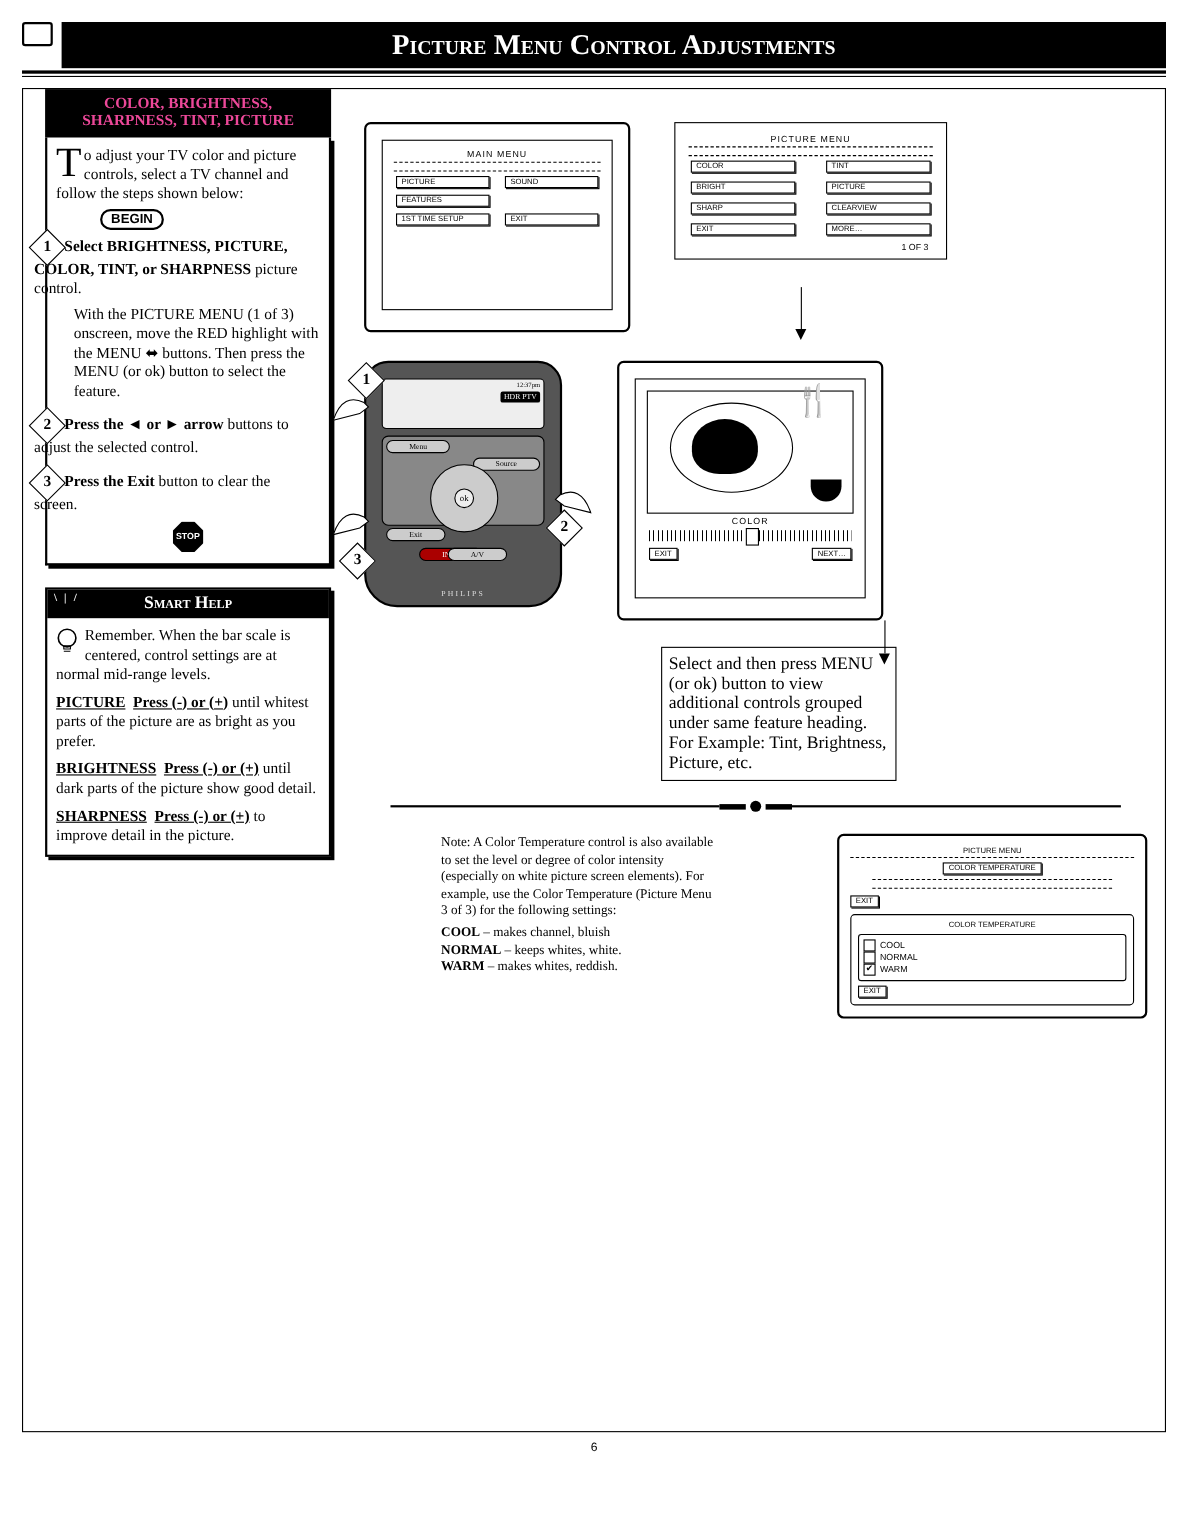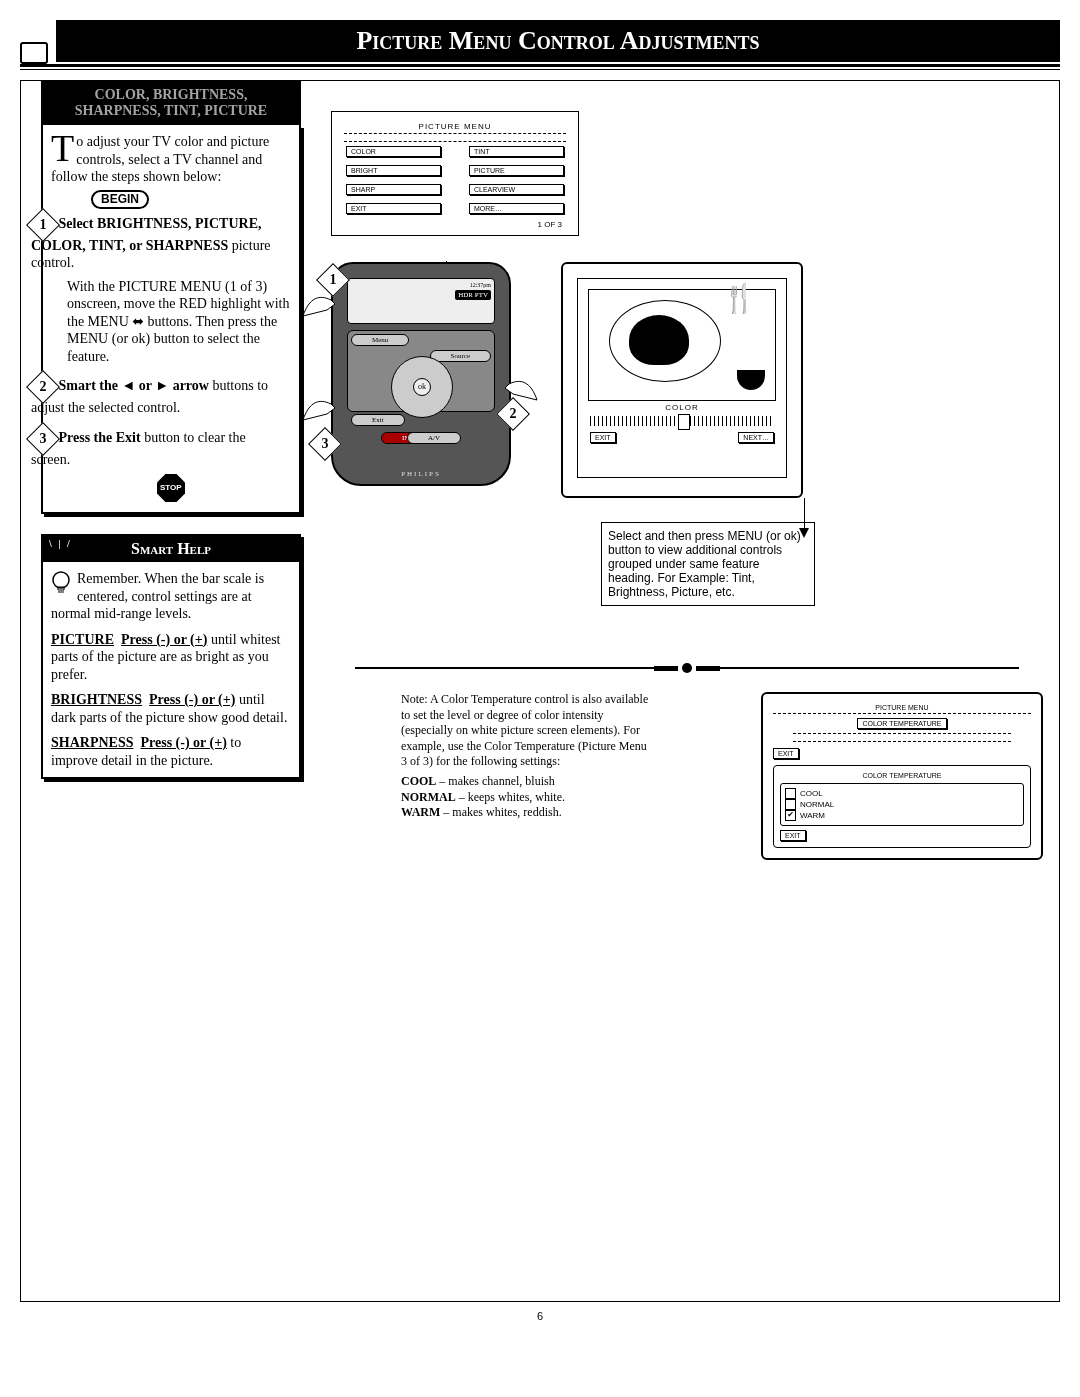--- a/index.html
+++ b/index.html
@@ -3,21 +3,21 @@
 <meta charset="utf-8">
 <style>
   body { font-family: "Times New Roman", serif; margin:0; background:#fff; color:#000; }
   .page { width:1080px; margin:0 auto; padding:20px; box-sizing:border-box; }
   .titlebar { background:#000; color:#fff; text-align:center; font-variant:small-caps; font-weight:bold; font-size:26px; padding:6px 0; margin-bottom:2px; }
   .tv-icon { width:24px; height:18px; border:2px solid #000; border-radius:3px; display:inline-block; vertical-align:middle; margin-right:8px; }
   .hr-thick { height:3px; background:#000; }
   .hr-thin { height:1px; background:#000; margin-top:2px; }
   .content { border:1px solid #000; margin-top:10px; padding:10px 10px 30px 10px; position:relative; min-height:1180px; }
   .left-col { position:absolute; left:20px; top:0; width:260px; }
-  .sidebar-head { background:#000; color:#a3a3a3; font-weight:bold; text-align:center; padding:6px 4px; font-size:14px; }
+  .sidebar-head { background:#000; color:#ec4899; font-weight:bold; text-align:center; padding:6px 4px; font-size:14px; }
   .sidebar-body { border:2px solid #000; border-top:none; padding:8px 8px 10px 8px; font-size:14px; line-height:1.25; box-shadow:3px 3px 0 #000; }
   .dropcap { float:left; font-size:38px; line-height:30px; font-family:"Times New Roman"; padding-right:2px; }
   .begin { display:inline-block; border:2px solid #000; border-radius:12px; padding:0 8px; font-family:Arial,Helvetica,sans-serif; font-weight:bold; font-size:12px; margin:4px 0 4px 40px; }
   .step-diamond { position:relative; left:-20px; }
   .diamond { display:inline-block; width:22px; height:22px; border:1.5px solid #000; transform:rotate(45deg); background:#fff; text-align:center; vertical-align:middle; }
   .diamond span { display:inline-block; transform:rotate(-45deg); font-weight:bold; font-size:14px; line-height:22px; width:100%; }
   .step-text { display:inline; font-size:14px; }
   .stop { width:28px; height:28px; background:#000; display:block; margin:6px auto 0; clip-path: polygon(30% 0,70% 0,100% 30%,100% 70%,70% 100%,30% 100%,0 70%,0 30%); position:relative; }
   .stop::after { content:"STOP"; color:#fff; font-size:8px; font-weight:bold; position:absolute; left:3px; top:9px; font-family:Arial; }
   .smarthelp { margin-top:20px; border:2px solid #000; box-shadow:3px 3px 0 #000; }
@@ -33,21 +33,21 @@
   .menu-label { text-align:center; font-size:8px; letter-spacing:1px; }
   .menu-dashes { border-top:1px dashed #000; border-bottom:1px dashed #000; height:7px; margin:2px 4px 4px; }
   .menu-btn { border:1px solid #000; padding:1px 4px; font-size:7px; display:inline-block; box-shadow:1px 1px 0 #000; background:#fff; }
   .menu-grid { display:grid; grid-template-columns:1fr 1fr; gap:6px 14px; margin:0 6px; }
   .pages { text-align:right; font-size:8px; margin:6px 8px 0 0; }
   .pic-menu-box { border:1px solid #000; padding:10px 8px 6px 8px; width:230px; font-family:Arial; font-size:8px; background:#fff; }
   .tv2 .screen { height:200px; }
   .slider { height:10px; background:repeating-linear-gradient(90deg,#000 0 1px,#fff 1px 4px); margin:4px 6px; position:relative; }
   .slider::after { content:""; position:absolute; left:48%; top:-2px; width:10px; height:14px; border:1px solid #000; background:#fff; }
   .arrow-down { width:0; height:0; border-left:5px solid transparent; border-right:5px solid transparent; border-top:10px solid #000; }
-  .callout { border:1px solid #000; width:200px; padding:6px; font-size:12px; font-family:Liberation Sans, sans-serif; }
+  .callout { border:1px solid #000; width:200px; padding:6px; font-size:16px; font-family:Liberation Serif, serif; }
   .divider-ornate { text-align:center; margin:30px 0 16px; }
   .divider-ornate .line { display:inline-block; border-top:2px solid #000; width:42%; vertical-align:middle; }
   .divider-ornate .dot { display:inline-block; width:10px; height:10px; background:#000; border-radius:50%; vertical-align:middle; margin:0 4px; }
   .divider-ornate .bar { display:inline-block; width:24px; height:5px; background:#000; vertical-align:middle; }
   .bottom-note { font-size:12px; line-height:1.3; width:250px; }
   .bottom-note b { font-weight:bold; }
   .temp-panel { border:2px solid #000; border-radius:6px; width:260px; padding:10px; font-family:Arial; font-size:8px; }
   .temp-inner { border:1px solid #000; border-radius:4px; padding:6px; margin-top:6px; }
   .ck { display:inline-block; width:9px; height:9px; border:1px solid #000; margin-right:4px; vertical-align:middle; font-size:8px; line-height:8px; text-align:center; }
   .page-num { text-align:center; font-size:11px; margin-top:8px; font-family:Arial; }
@@ -66,21 +66,21 @@
   .food-sketch { border:1px solid #000; height:110px; margin:2px 4px; position:relative; background:#fff; }
   .rose { position:absolute; left:40px; top:25px; width:60px; height:50px; background:#000; border-radius:60% 60% 50% 50%; }
   .fork { position:absolute; right:18px; top:-8px; font-size:28px; }
   .cup { position:absolute; right:10px; bottom:10px; width:28px; height:20px; background:#000; border-radius:0 0 14px 14px; }
   .plate { position:absolute; left:20px; top:10px; width:110px; height:80px; border:1px solid #000; border-radius:50%; }
 </style>
 </head>
 <body>
 
 <div class="page">
-  <div style="display:flex; align-items:flex-end;">
+  <div style="display:flex; align-items:flex-start;">
     <span class="tv-icon"></span>
     <div class="titlebar" style="flex:1;">Picture Menu Control Adjustments</div>
   </div>
   <div class="hr-thick"></div>
   <div class="hr-thin"></div>
 
   <div class="content">
 
     <div class="left-col">
       <div>
@@ -101,21 +101,21 @@
             <span class="step-text">
               <b>Select BRIGHTNESS, PICTURE, COLOR, TINT, or SHARPNESS </b><span>picture control.</span>
             </span>
           </div>
           <div style="margin:6px 0 10px 16px; font-size:14px;">With the PICTURE MENU (1 of 3) onscreen, move the RED highlight with the MENU ⬌ buttons. Then press the MENU (or ok) button to select the feature.</div>
 
           
           <div class="step-diamond">
             <span class="diamond"><span>2</span></span>
             <span class="step-text">
-              <b>Smart the ◄ or ► arrow </b><span>buttons to adjust the selected control.</span>
+              <b>Press the ◄ or ► arrow </b><span>buttons to adjust the selected control.</span>
             </span>
           </div>
 
           
           <div class="step-diamond" style="margin-top:10px;">
             <span class="diamond"><span>3</span></span>
             <span class="step-text">
               <b>Press the Exit </b><span>button to clear the screen.</span>
             </span>
           </div>
@@ -138,20 +138,34 @@
           <div class="defn"><b>PICTURE</b>&nbsp;&nbsp;<b>Press (-) or (+)</b> until whitest parts of the picture are as bright as you prefer.</div>
           <div class="defn"><b>BRIGHTNESS</b>&nbsp;&nbsp;<b>Press (-) or (+)</b> until dark parts of the picture show good detail.</div>
           <div class="defn"><b>SHARPNESS</b>&nbsp;&nbsp;<b>Press (-) or (+)</b> to improve detail in the picture.</div>
         </div>
       </div>
     </div>
 
     <div class="right-area">
       <div style="display:flex; gap:40px; align-items:flex-start;">
 
+        <div class="tv-frame">
+          <div class="screen">
+            <div class="menu-label">MAIN MENU</div>
+            <div class="menu-dashes"></div>
+            <div class="menu-grid">
+              <span class="menu-btn">PICTURE</span>
+              <span class="menu-btn">SOUND</span>
+              <span class="menu-btn">FEATURES</span>
+              <span></span>
+              <span class="menu-btn">1ST TIME SETUP</span>
+              <span class="menu-btn">EXIT</span>
+            </div>
+          </div>
+        </div>
 
         <div style="position:relative;">
           <div class="pic-menu-box">
             <div class="menu-label">PICTURE MENU</div>
             <div class="menu-dashes"></div>
             <div class="menu-grid" style="gap:8px 28px;">
               <span class="menu-btn">COLOR</span>
               <span class="menu-btn">TINT</span>
               <span class="menu-btn">BRIGHT</span>
               <span class="menu-btn">PICTURE</span>

